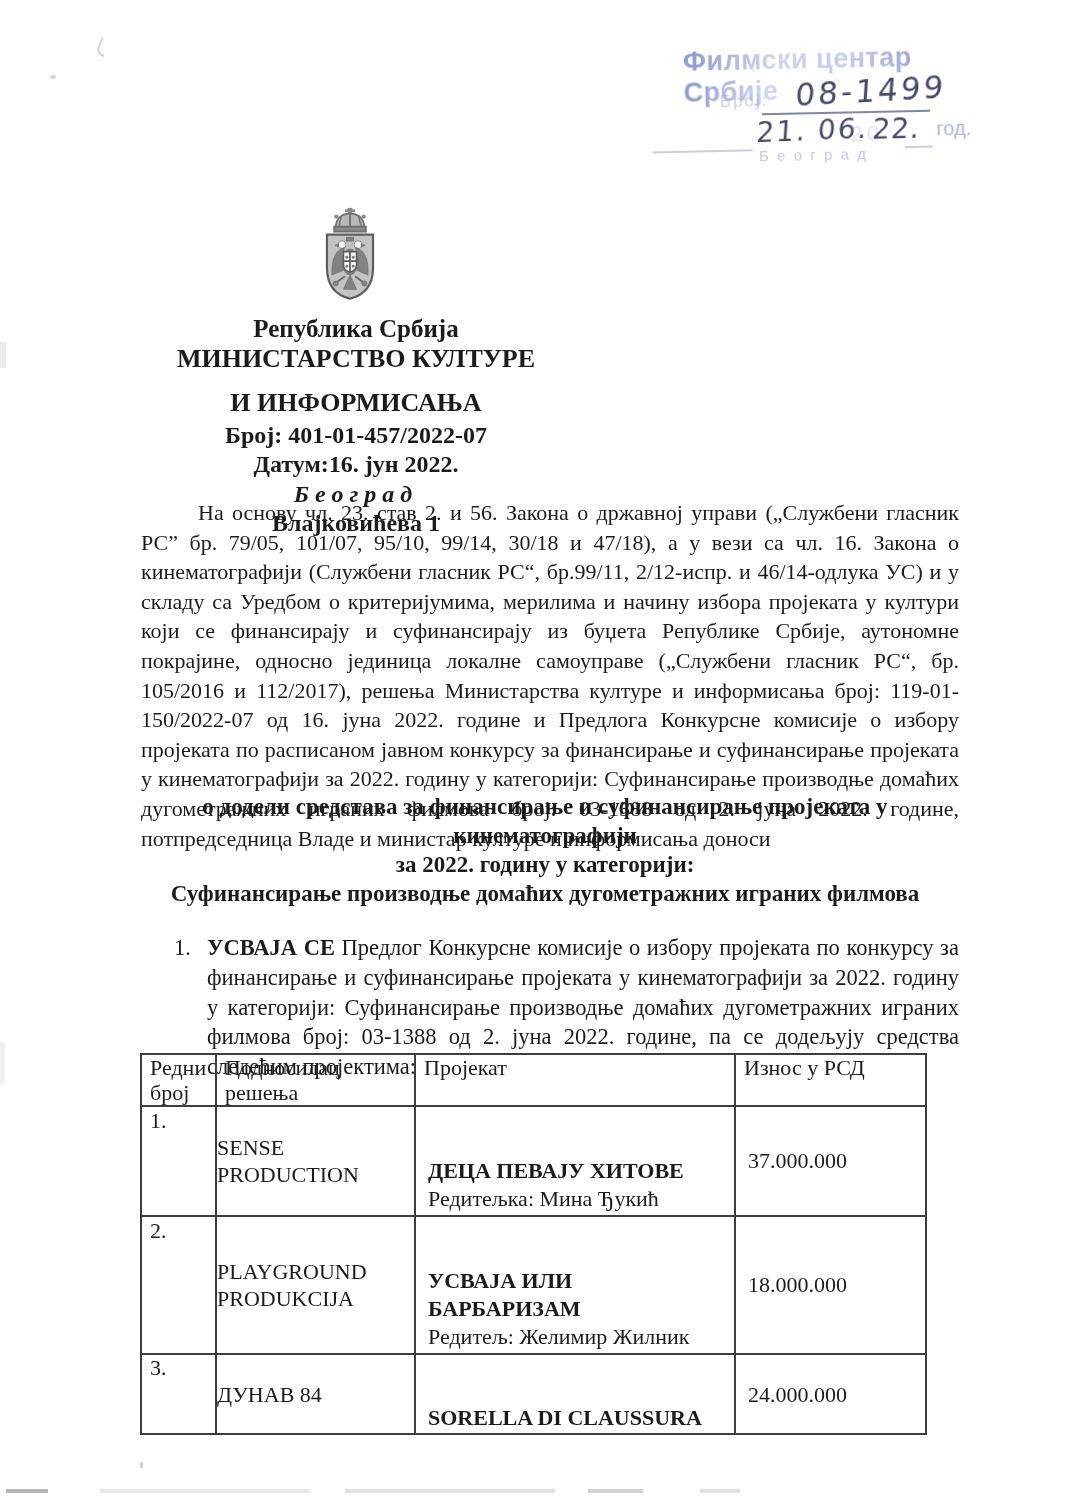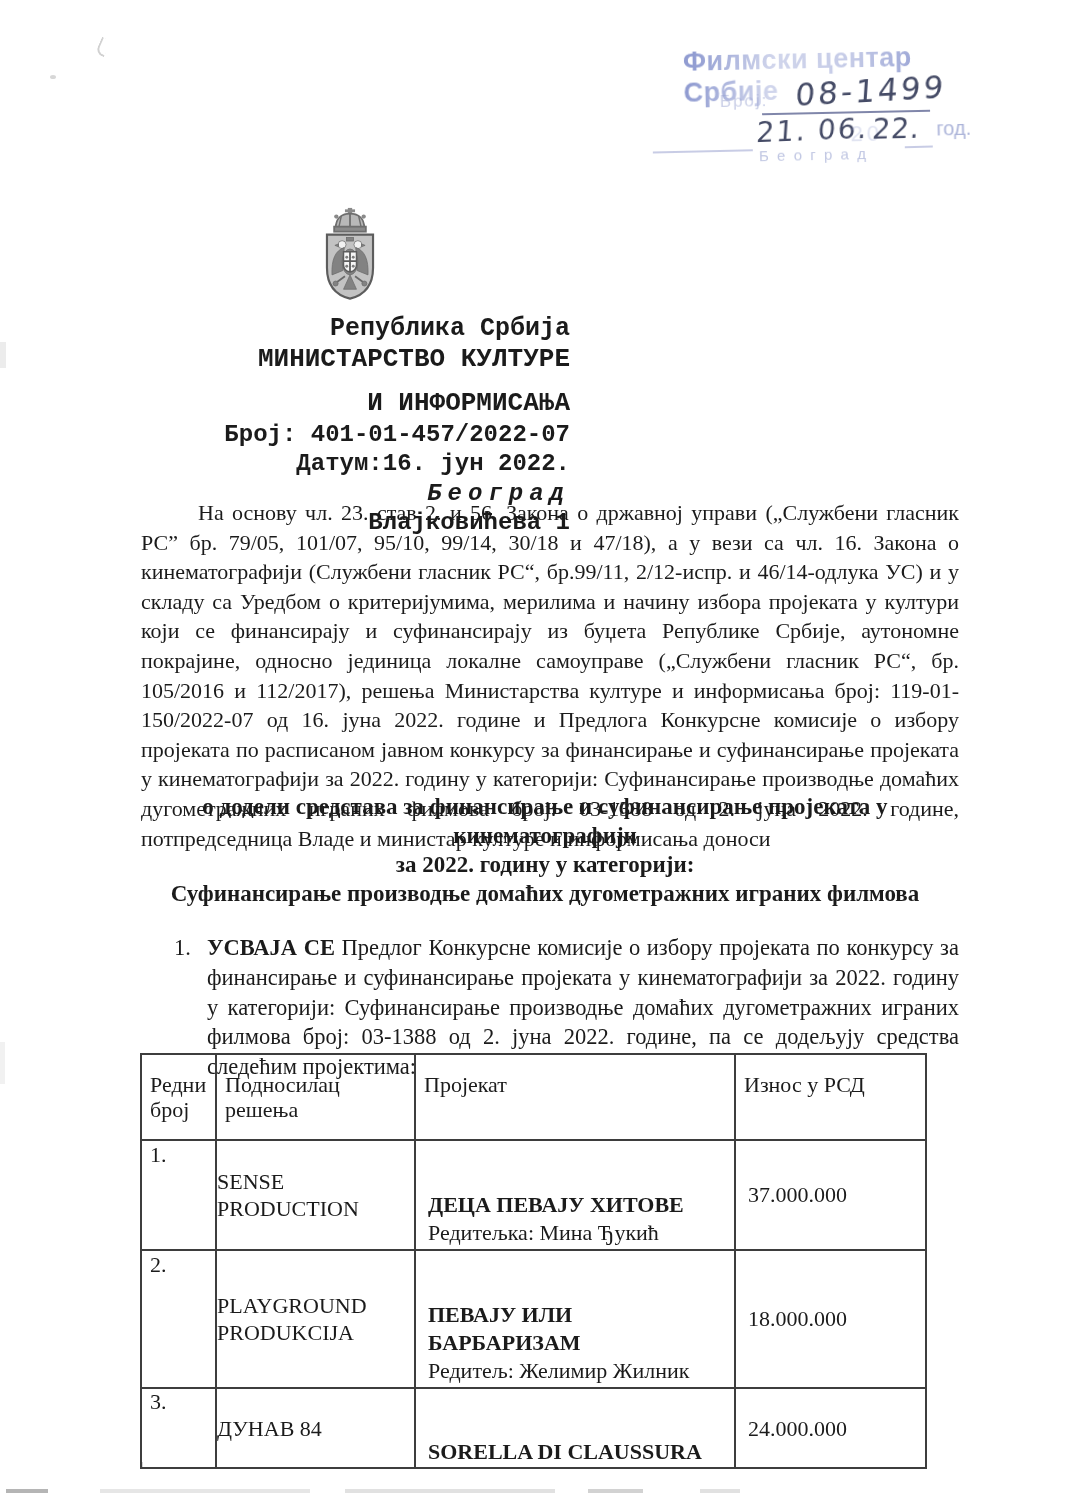--- a/index.html
+++ b/index.html
@@ -61,22 +61,22 @@
   .stamp-city {
     position:absolute; left:108px; top:102px;
     font-family:"Liberation Sans", sans-serif; font-size:15px;
     color:#98a2d0; letter-spacing:.55em; opacity:.6; filter:blur(.4px);
   }
 
   
   .coa { position:absolute; left:314px; top:193px; width:72px; height:122px; }
 
   
-  .letterhead { position:absolute; left:130px; top:316px; width:440px;
-    text-align:right; font-weight:bold; line-height:1.02;font-family:Liberation Mono, monospace; }
+  .letterhead { position:absolute; left:136px; top:316px; width:440px;
+    text-align:center; font-weight:bold; line-height:1.02; }
   .lh-country  { font-size:25px; margin-bottom:4px; }
   .lh-min1     { font-size:26px; margin-bottom:18px; }
   .lh-min2     { font-size:26px; margin-bottom:6px; }
   .lh-number   { font-size:24px; margin-bottom:5px; }
   .lh-date     { font-size:24px; margin-bottom:6px; }
   .lh-city     { font-size:24px; font-style:italic; letter-spacing:6px; margin-bottom:4px; }
   .lh-address  { font-size:24px; }
 
   
   .preamble {
@@ -97,21 +97,21 @@
   
   .grant-table {
     position:absolute; left:140px; top:1053px;
     border-collapse:collapse; table-layout:fixed;
     font-size:22px; width:785px;
   }
   .grant-table td, .grant-table th {
     border:2px solid #3d3d3d; overflow:hidden;
     font-weight:normal; text-align:left;
   }
-  .grant-table th { vertical-align:top; padding:17px 8px; line-height:25px; height:48px; }
+  .grant-table th { vertical-align:top; padding:0 8px; line-height:25px; height:48px; }
   .cell-num { vertical-align:top; padding:1px 8px; }
   .cell-applicant { vertical-align:middle; padding:2px 0; line-height:27px;
     font-family:"Liberation Serif", serif; }
   .cell-project { vertical-align:middle; padding:2px 12px; }
   .proj-title { font-weight:bold; white-space:pre-line; line-height:28px;margin-top:48px; }
   .proj-dir { line-height:28px;font-family:Liberation Serif, serif; }
   .proj-dir:empty { display:none; }
   .cell-amount { vertical-align:middle; padding:2px 12px; }
   tr.r1 { height:85px; }
   tr.r2 { height:97px; }
@@ -231,21 +231,21 @@
       <td class="cell-project">
         <div class="proj-title">ДЕЦА ПЕВАЈУ ХИТОВЕ</div>
         <div class="proj-dir">Редитељка: Мина Ђукић</div>
       </td>
       <td class="cell-amount">37.000.000</td>
     </tr>
     <tr class="r2">
       <td class="cell-num">2.</td>
       <td class="cell-applicant">PLAYGROUND PRODUKCIJA</td>
       <td class="cell-project">
-        <div class="proj-title">ПЕВАЈУ ИЛИ
+        <div class="proj-title">УСВАЈА ИЛИ
 БАРБАРИЗАМ</div>
         <div class="proj-dir">Редитељ: Желимир Жилник</div>
       </td>
       <td class="cell-amount">18.000.000</td>
     </tr>
     <tr class="r3">
       <td class="cell-num">3.</td>
       <td class="cell-applicant">ДУНАВ 84</td>
       <td class="cell-project">
         <div class="proj-title">SORELLA DI CLAUSSURA</div>

